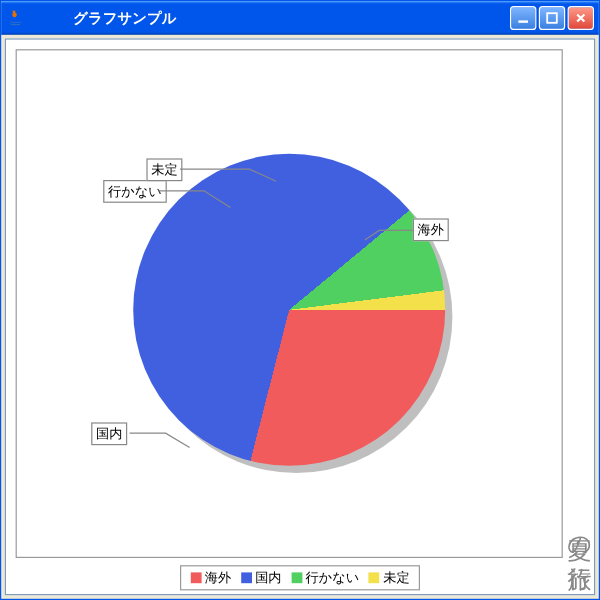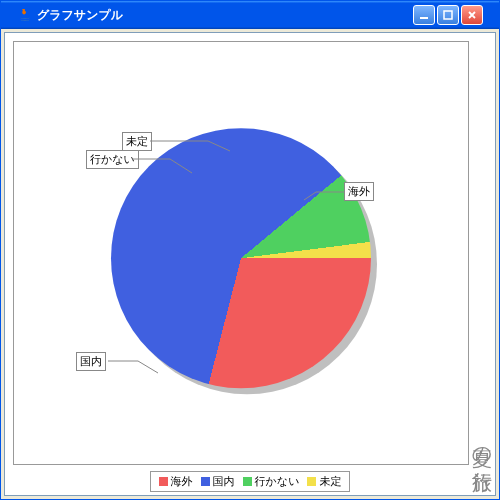--- a/index.html
+++ b/index.html
@@ -1,18 +1,18 @@
 <!DOCTYPE html>
 <html><head>
 <meta charset="utf-8">
 <style>
   * { box-sizing: border-box; margin: 0; padding: 0; }
   body { font-family: "MS PGothic", sans-serif; font-size: 12px; background: #fff; }
   .window { width: 500px; height: 500px; border: 1px solid #0055ea; background: #ece9d8; display: flex; flex-direction: column; }
-  .titlebar { height: 28px; background: linear-gradient(to bottom, #3a95ff 0%, #0055ea 8%, #0055ea 92%, #0040b0 100%); display: flex; align-items: center; padding: 0 16px; color: #fff; }
+  .titlebar { height: 28px; background: linear-gradient(to bottom, #3a95ff 0%, #0055ea 8%, #0055ea 92%, #0040b0 100%); display: flex; align-items: center; padding: 0 4px; color: #fff; gap: 36px; }
   .java-icon { width: 16px; height: 16px; margin-right: 4px; display:flex; align-items:center; justify-content:center; }
   .title-text { flex: 1; font-weight: bold; font-size: 12px; }
   .win-btns { display: flex; gap: 2px; }
   .win-btn { width: 22px; height: 20px; border: 1px solid #fff; border-radius: 3px; display:flex; align-items:center; justify-content:center; }
   .win-btn.min, .win-btn.max { background: linear-gradient(to bottom, #7eb6ff, #3a80e0); }
   .win-btn.close { background: linear-gradient(to bottom, #ff9a8a, #e0483a); }
   .client { flex: 1; background: #fff; margin: 3px; border: 1px solid #7f9db9; position: relative; display:flex; flex-direction:column; }
   .plot-row { flex:1; display:flex; }
   .plot-area { flex:1; position:relative; border: 1px solid #999; margin: 8px 2px 2px 8px; }
   .side-title { width: 24px; display:flex; align-items:flex-end; justify-content:center; padding-bottom:10px; }

